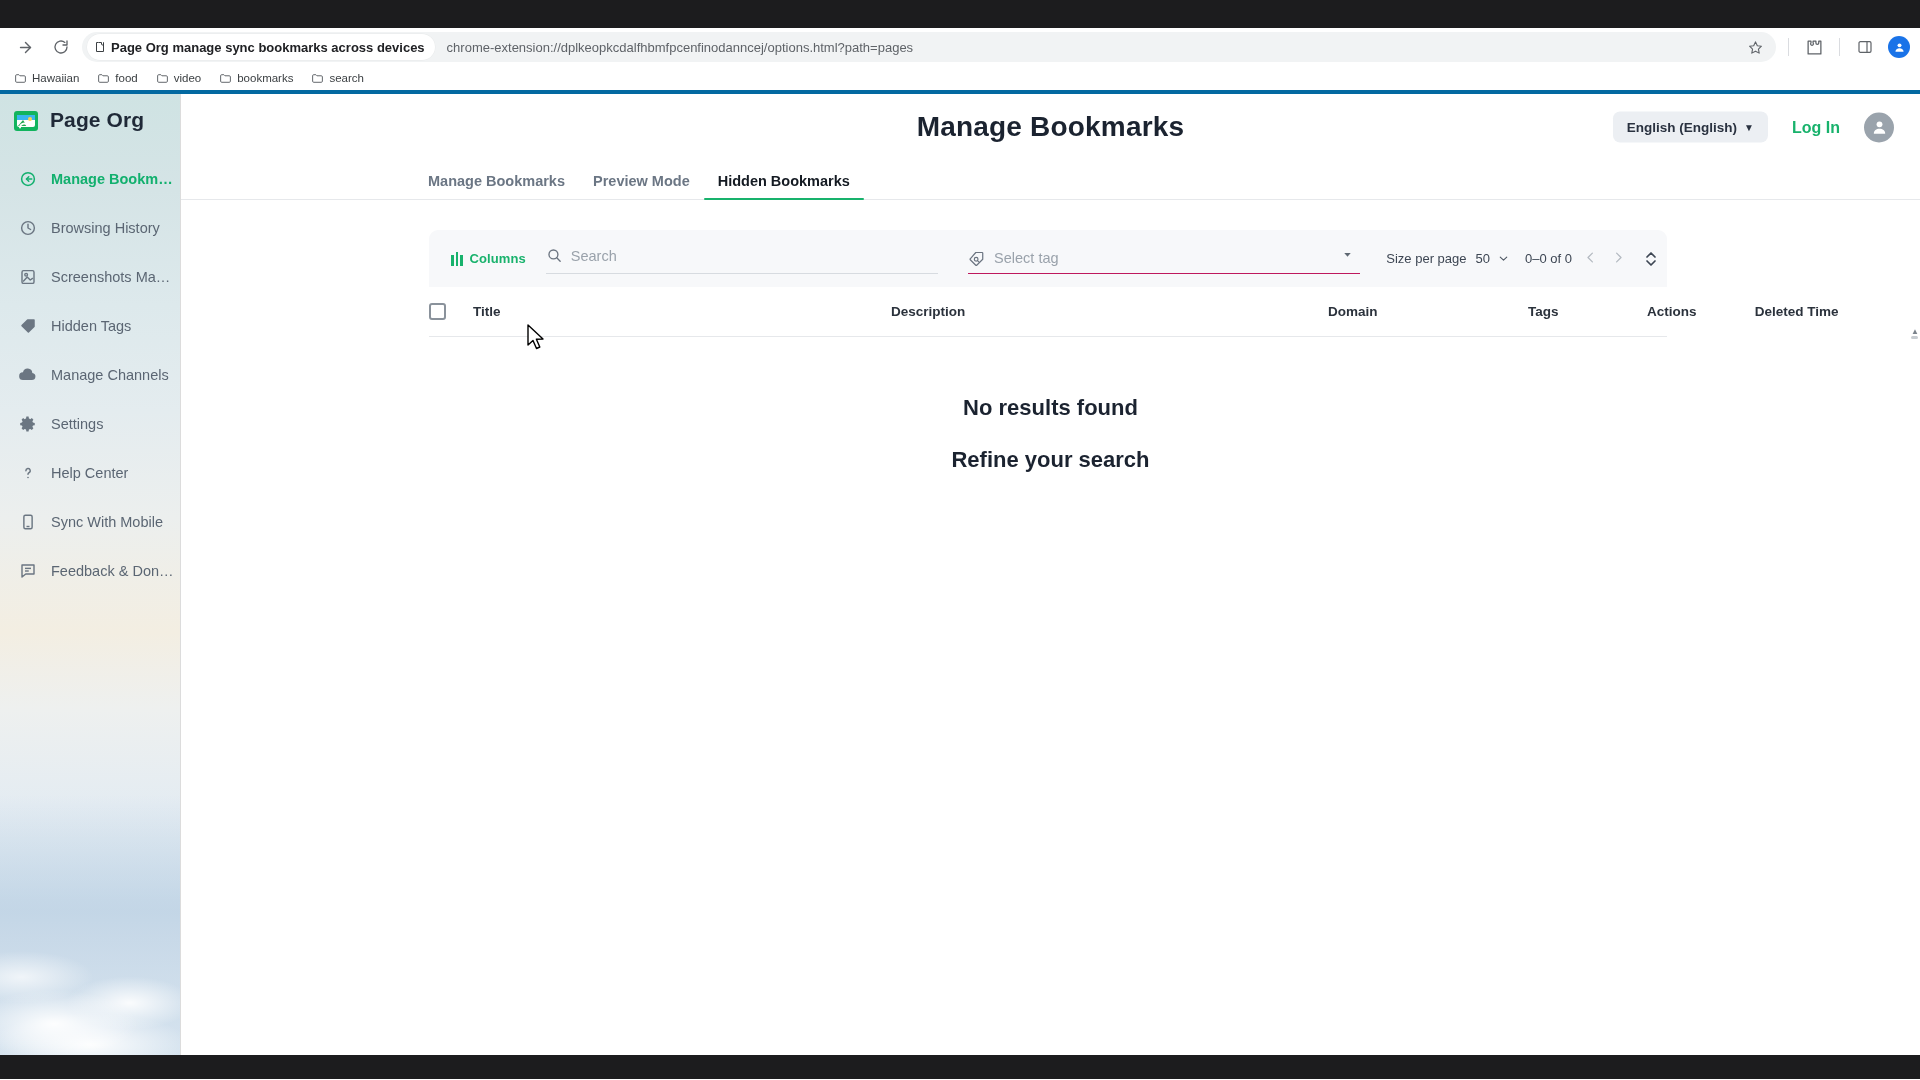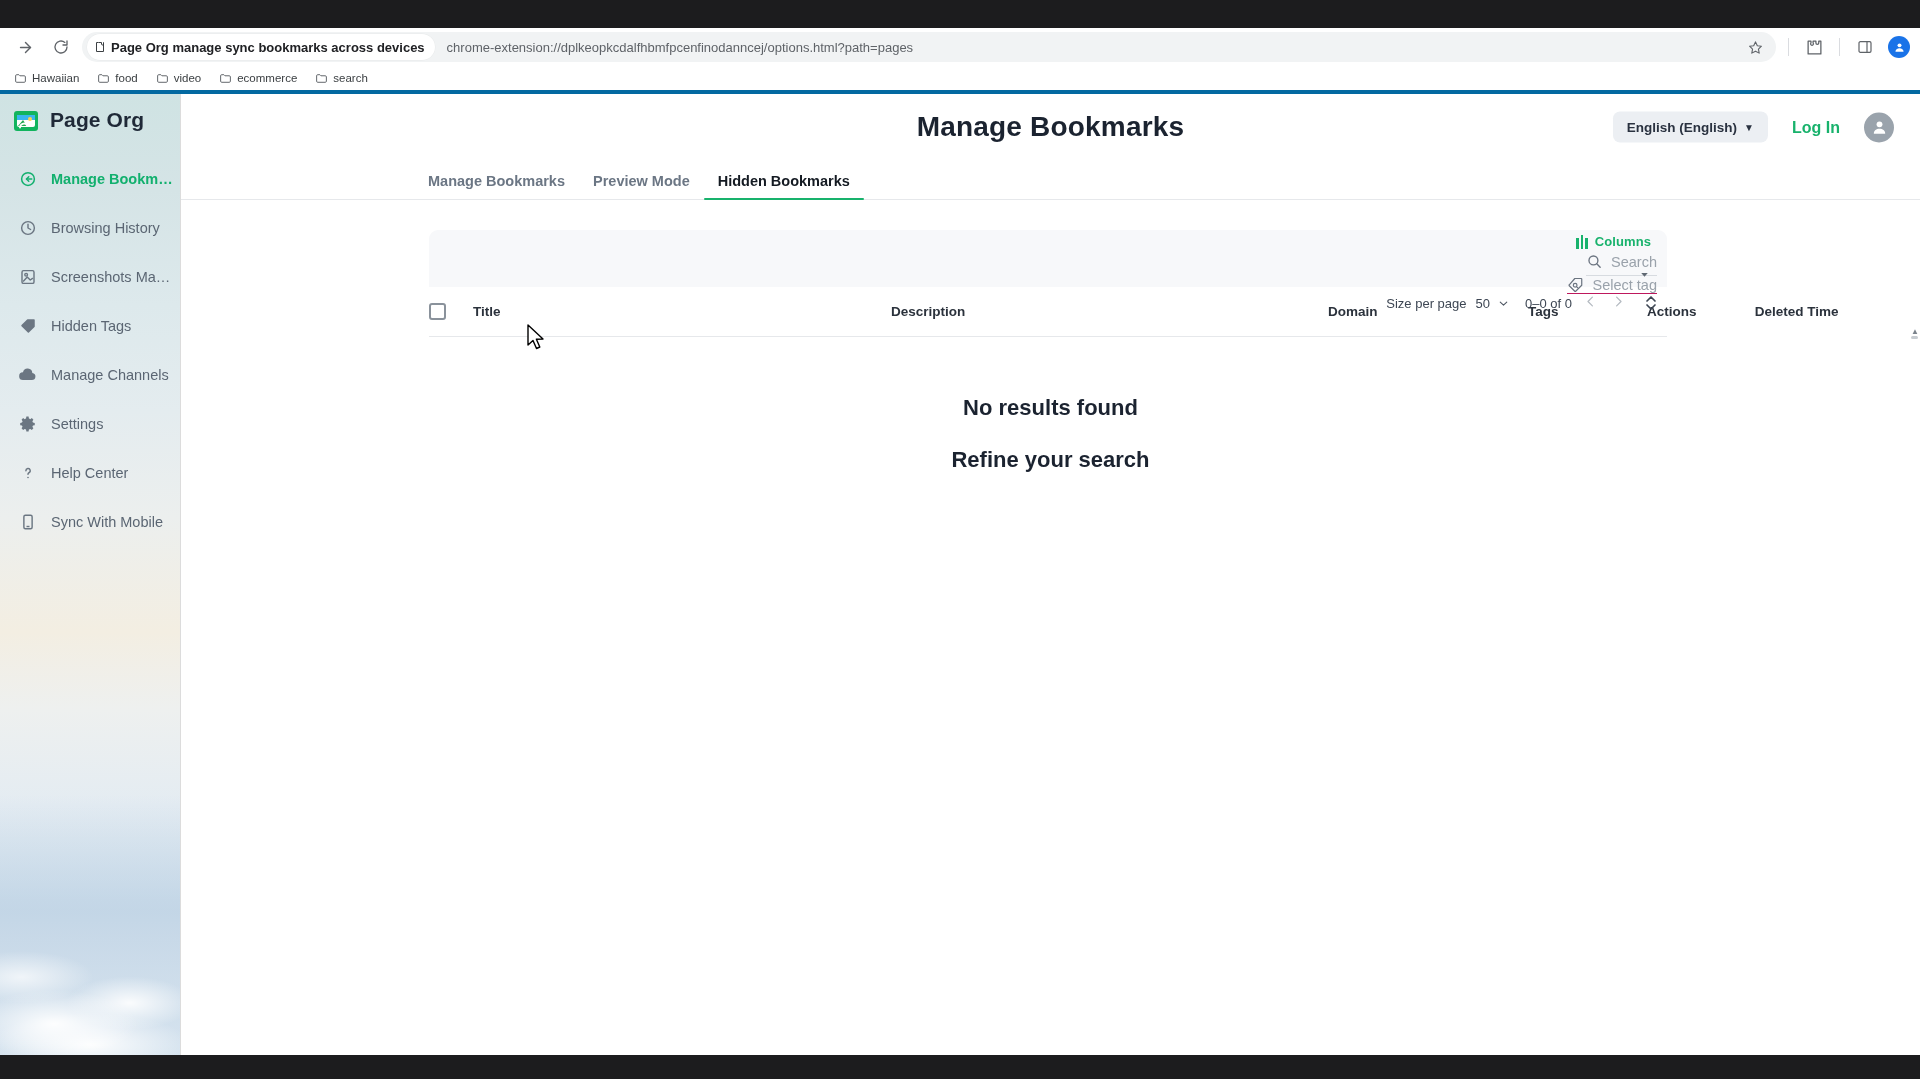--- a/index.html
+++ b/index.html
@@ -268,25 +268,24 @@
     padding: 30px 0 0 0;
     min-height: 0;
     position: relative;
   }
   .toolbar {
     margin: 0 253px 0 248px;
     background: #f7f8fa;
     border-radius: 9px 9px 0 0;
     height: 57px;
     display: flex;
-    align-items: flex-end;
+    align-items: center;
     padding: 0 10px 0 16px;
     gap: 0;
     position: relative;
-    flex-direction: column;
   }
   .columns-btn {
     display: flex; align-items: center; gap: 7px;
     color: #18b26c;
     font-size: 13px;
     font-weight: 700;
     padding: 4px 6px;
     flex: 0 0 auto;
     letter-spacing: 0.1px;
   }
@@ -479,21 +478,21 @@
         </svg>
     </span>
     <span>video</span>
   </div>
   <div class="bm-item">
     <span class="bm-folder-ico">
       <svg width="13" height="13" viewBox="0 0 24 24" fill="none" stroke="currentColor" stroke-width="1.8" stroke-linejoin="round">
           <path d="M3 7a2 2 0 0 1 2-2h4l2 2h8a2 2 0 0 1 2 2v8a2 2 0 0 1-2 2H5a2 2 0 0 1-2-2z"></path>
         </svg>
     </span>
-    <span>ecommerce</span>
+    <span>bookmarks</span>
   </div>
   <div class="bm-item">
     <span class="bm-folder-ico">
       <svg width="13" height="13" viewBox="0 0 24 24" fill="none" stroke="currentColor" stroke-width="1.8" stroke-linejoin="round">
           <path d="M3 7a2 2 0 0 1 2-2h4l2 2h8a2 2 0 0 1 2 2v8a2 2 0 0 1-2 2H5a2 2 0 0 1-2-2z"></path>
         </svg>
     </span>
     <span>search</span>
   </div>
 </div>
@@ -582,20 +581,30 @@
         <span class="nav-label">Help Center</span>
       </div>
       <div class="nav-item">
         <span class="nav-ico">
           <svg width="18" height="18" viewBox="0 0 24 24" fill="none" stroke="currentColor" stroke-width="1.9" stroke-linejoin="round">
               <rect x="6.5" y="3" width="11" height="18" rx="2"></rect>
               <line x1="10" y1="18" x2="14" y2="18"></line>
             </svg>
         </span>
         <span class="nav-label">Sync With Mobile</span>
+      </div>
+      <div class="nav-item">
+        <span class="nav-ico">
+          <svg width="18" height="18" viewBox="0 0 24 24" fill="none" stroke="currentColor" stroke-width="1.9" stroke-linejoin="round">
+              <path d="M4 4h16v12H9l-5 4z"></path>
+              <line x1="8" y1="8.5" x2="16" y2="8.5"></line>
+              <line x1="8" y1="12" x2="13" y2="12"></line>
+            </svg>
+        </span>
+        <span class="nav-label">Feedback &amp; Donate</span>
       </div>
     </nav>
   </aside>
 
   <main class="main">
 
     <div class="page-header">
       <h1 class="page-title">Manage Bookmarks</h1>
       <div class="header-right">
         <div class="lang-pill">

